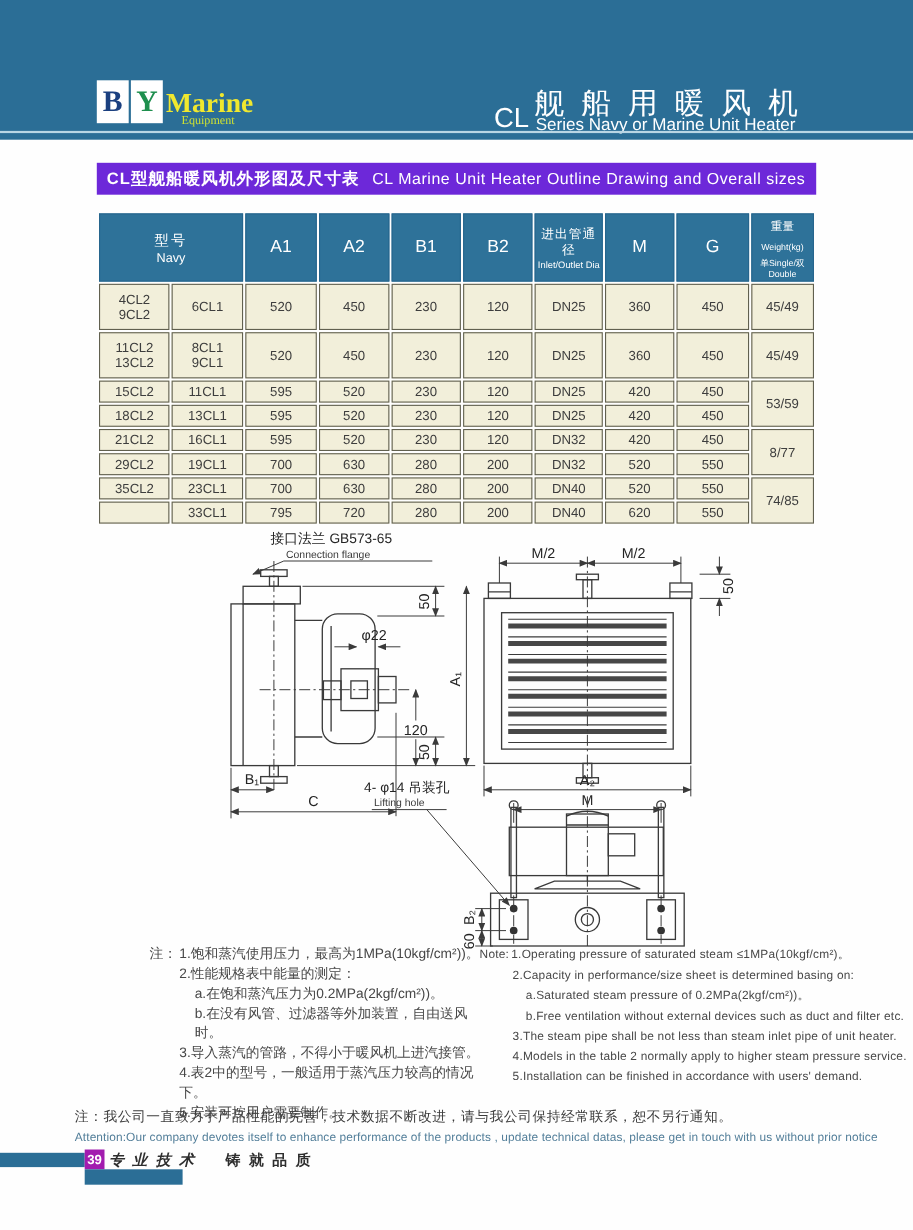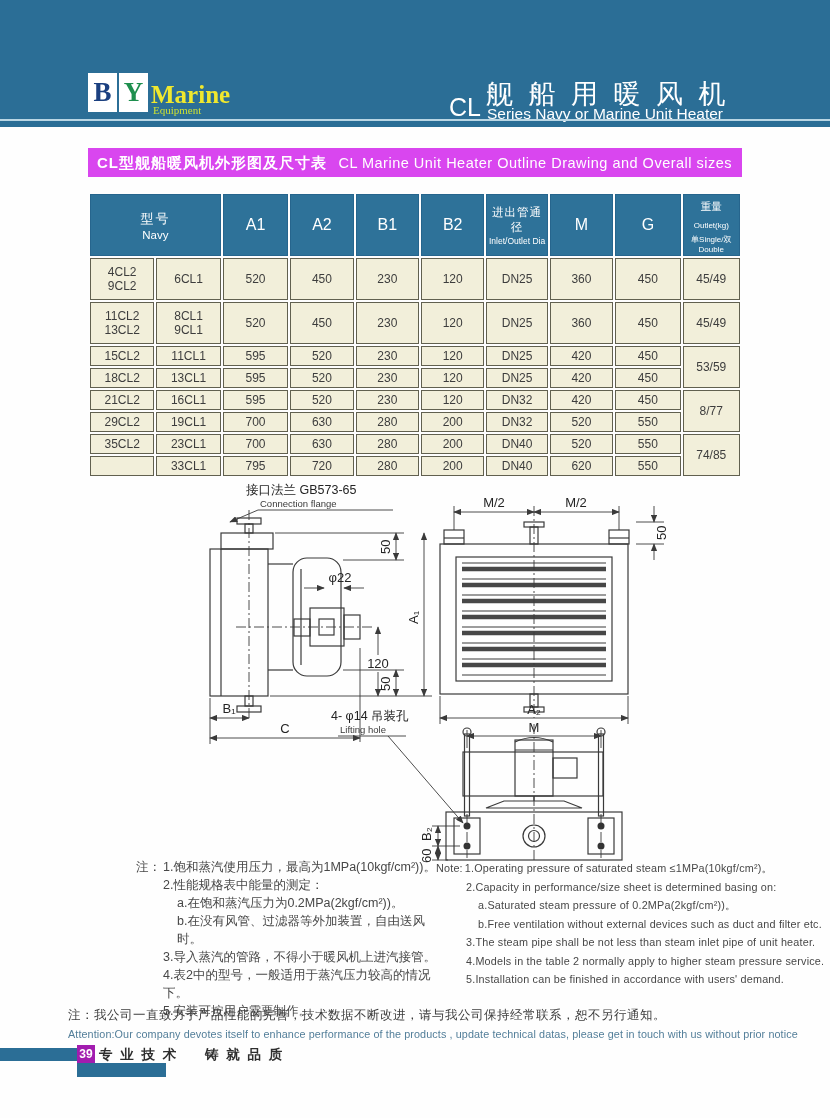--- a/index.html
+++ b/index.html
@@ -9,29 +9,29 @@
   
   .band { position:absolute; left:0; top:0; width:830px; height:127px; background:#2b6e96; }
   .band-line { position:absolute; left:0; bottom:6px; width:100%; height:2px; background:#b9d6e4; }
   .logo-box { position:absolute; top:73px; width:29px; height:39px; background:#fff;
               font-family:"Liberation Serif","DejaVu Serif",serif; font-weight:bold; font-size:27px;
               text-align:center; line-height:39px; }
   .logo-b { left:88px; color:#1b4080; }
   .logo-y { left:119px; color:#1e8f4e; }
   .logo-marine { position:absolute; left:151px; top:81px; font-family:"Liberation Serif","DejaVu Serif",serif;
                  font-weight:bold; font-size:25px; color:#f0e82e; }
-  .logo-equip  { position:absolute; left:153px; top:104px; font-family:"Liberation Serif","DejaVu Serif",serif;
+  .logo-equip  { position:absolute; left:165px; top:104px; font-family:"Liberation Serif","DejaVu Serif",serif;
                  font-size:11px; color:#cde032; }
   .series-code { position:absolute; left:449px; top:93px; font-size:25px; color:#fff; }
   .title-zh { position:absolute; left:486px; top:76px; font-size:27px; font-weight:normal;
               color:#fff; letter-spacing:4px; white-space:nowrap; }
   .subtitle-en { position:absolute; left:487px; top:105px; font-size:15.5px; color:#fff; white-space:nowrap; }
 
   
-  .caption-bar { position:absolute; left:88px; top:148px; width:654px; height:29px; background:#d946ef;
+  .caption-bar { position:absolute; left:88px; top:148px; width:654px; height:29px; background:#6d28d9;
                  color:#fff; line-height:29px; padding-left:9px; white-space:nowrap; }
   .caption-zh { font-size:15px; font-weight:bold; letter-spacing:1px; }
   .caption-en { font-size:14.5px; margin-left:7px; letter-spacing:0.5px; }
 
   
   #spec-table { position:absolute; left:88px; top:192px; width:654px;
                 border-collapse:separate; border-spacing:2px; table-layout:fixed; }
   #spec-table th { background:#2e7299; color:#fff; border:1px solid #26658d; font-weight:normal;
                    height:38px; vertical-align:middle; text-align:center; padding:1px; }
   #spec-table td { background:#f2efda; border:1px solid #61604f; color:#3d3d3d;
@@ -62,21 +62,21 @@
   
   #attention { position:absolute; left:68px; top:1007px; white-space:nowrap; }
   .att-zh { font-size:12.5px; color:#3c3c3c; letter-spacing:0.5px; }
   .att-en { font-size:10.8px; color:#527e99; margin-top:4px; letter-spacing:0.1px; }
 
   
   .f-bar1 { position:absolute; left:0; top:1048px; width:77px; height:13px; background:#2b6e96; }
   .f-num  { position:absolute; left:77px; top:1045px; width:18px; height:18px; background:#a21caf;
             color:#fff; font-size:12px; font-weight:bold; text-align:center; line-height:18px; }
   .f-slogan1 { position:absolute; left:99px; top:1046px; font-size:13.5px; font-weight:bold;
-               color:#2e2e2e; letter-spacing:2px; }
+               color:#2e2e2e; letter-spacing:2px;font-style:italic; }
   .f-slogan2 { position:absolute; left:205px; top:1046px; font-size:13.5px; font-weight:bold;
                color:#2e2e2e; letter-spacing:2px; }
   .f-bar2 { position:absolute; left:77px; top:1063px; width:89px; height:14px; background:#2b6e96; }
 </style>
 </head>
 <body>
 
 <div class="page">
 
   <div class="band">
@@ -118,21 +118,21 @@
         <th>A2</th>
         <th>B1</th>
         <th>B2</th>
         <th>
           <div class="hz2">进出管通径</div>
           <div class="he2">Inlet/Outlet Dia</div>
         </th>
         <th>M</th>
         <th>G</th>
         <th>
-          <div><span class="wz">重量</span><span class="we">Outlet(kg)</span></div>
+          <div><span class="wz">重量</span><span class="we">Weight(kg)</span></div>
           <div class="ws">单Single/双Double</div>
         </th>
       </tr>
     </thead>
     <tbody>
       <tr class="tall">
         <td>
             <div>4CL2</div>
             <div>9CL2</div>
           </td>

